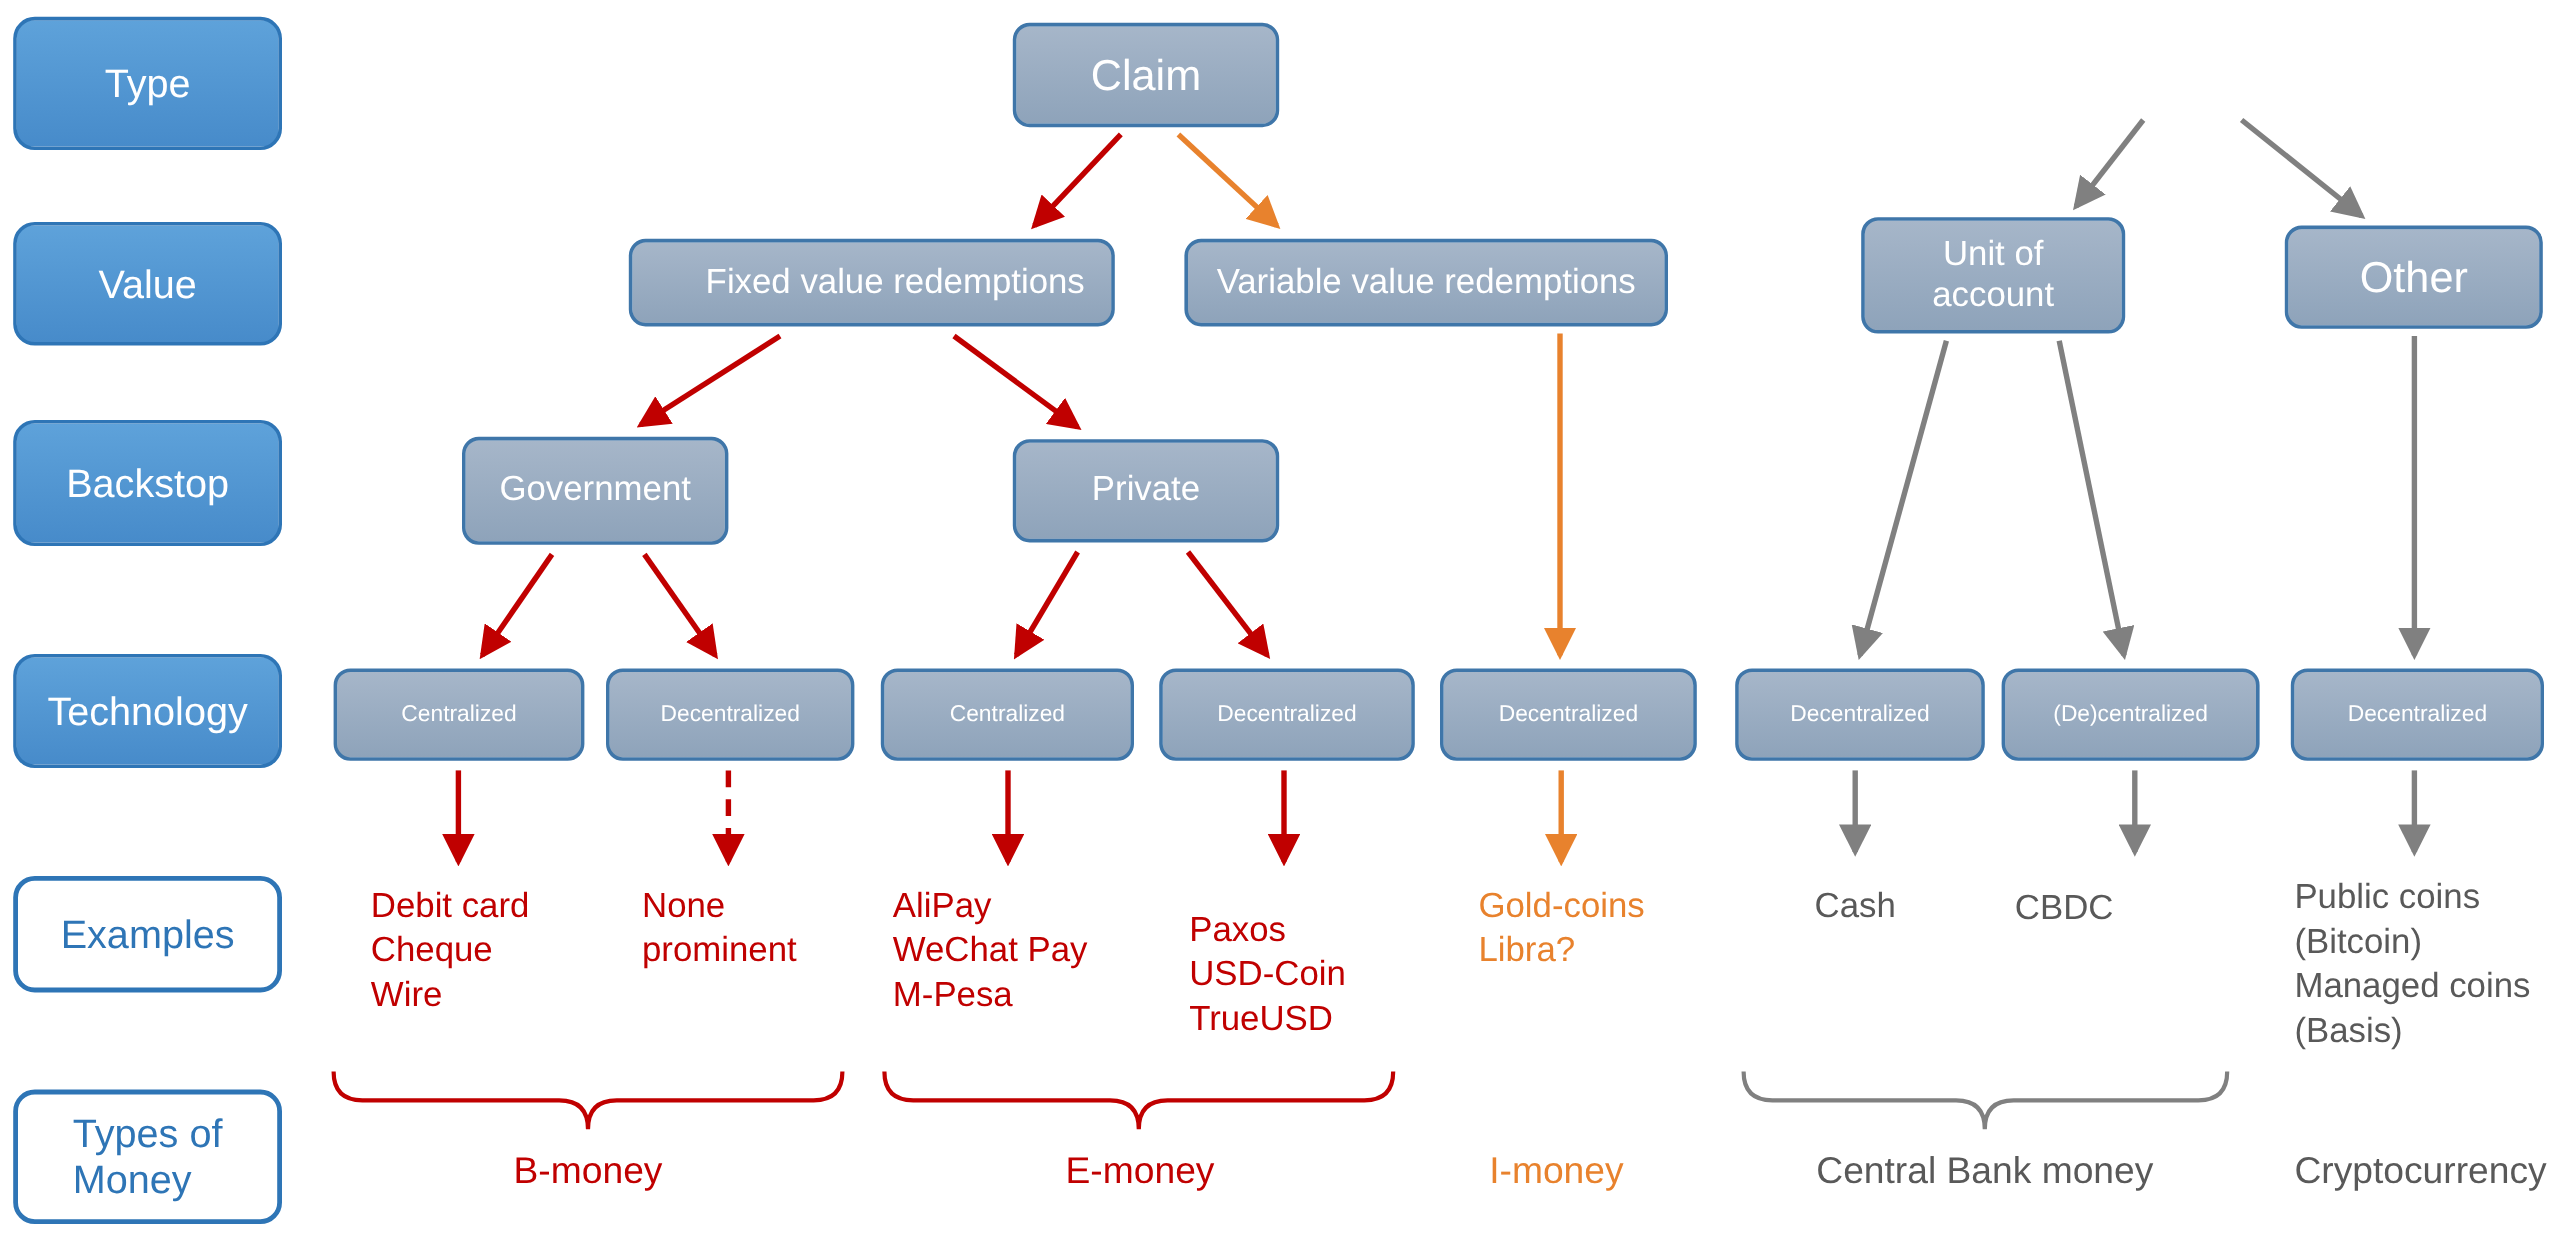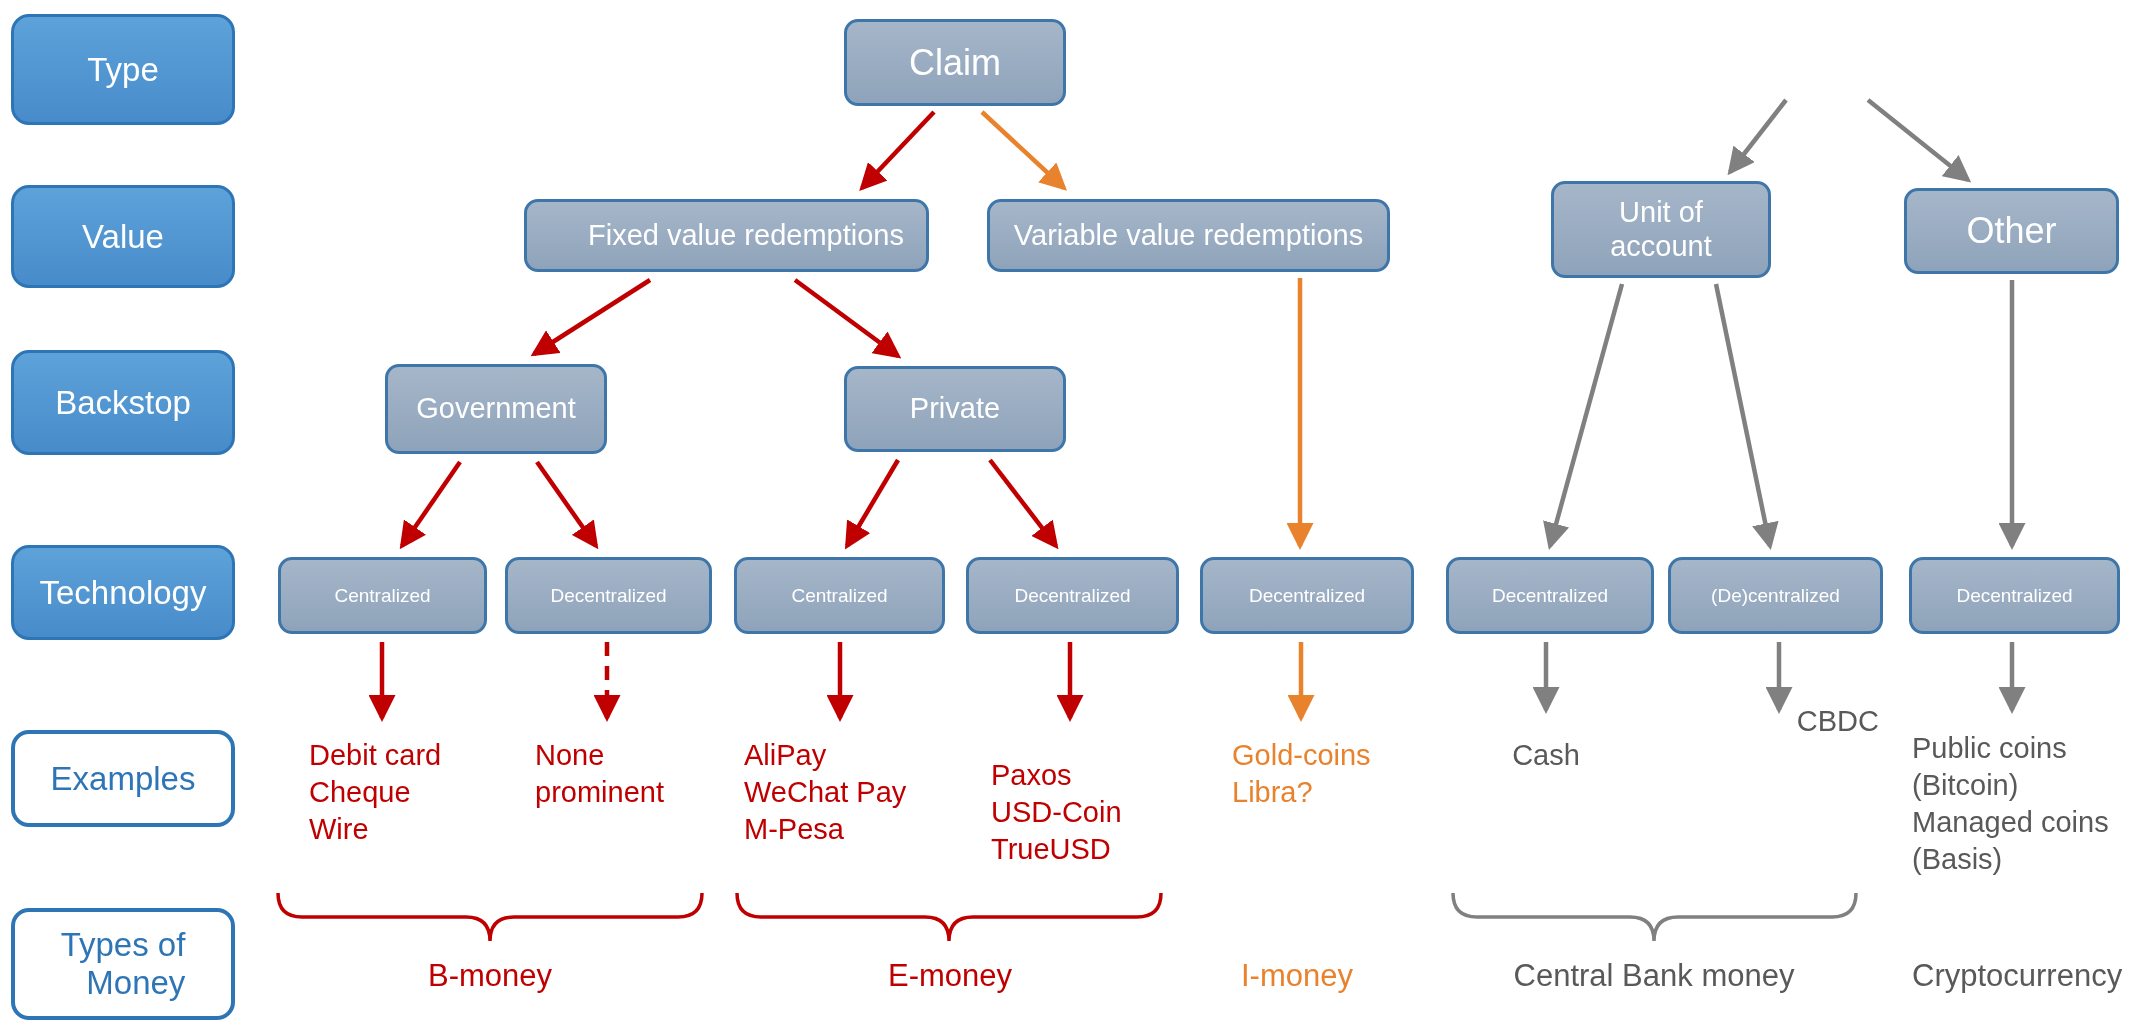--- a/index.html
+++ b/index.html
@@ -3,21 +3,21 @@
 <meta charset="utf-8">
 <style>
   html,body{margin:0;padding:0;background:#ffffff;}
   body{font-family:"Liberation Sans","DejaVu Sans",sans-serif;}
   #stage{position:relative;width:2145px;height:1033px;background:#ffffff;overflow:hidden;}
   #arrow-layer{position:absolute;left:0;top:0;width:2145px;height:1033px;pointer-events:none;}
 
   .abs{position:absolute;box-sizing:border-box;}
 
   
-  .row-label{display:flex;align-items:center;justify-content:center;text-align:right;
+  .row-label{display:flex;align-items:center;justify-content:center;text-align:left;
     border-radius:18px;font-size:33px;}
   .row-label.solid{background:linear-gradient(180deg,#5ea2da 0%,#478bca 100%);
     border:3px solid #2e75b6;color:#ffffff;}
   .row-label.outline{background:#ffffff;border:4px solid #2e75b6;color:#2e75b6;}
 
   
   .node{display:flex;align-items:center;justify-content:center;text-align:center;
     background:linear-gradient(180deg,#a6b6c9 0%,#8fa3ba 100%);
     background:linear-gradient(180deg,#a6b6c9 0%,#8ea3ba 100%);
     border:3px solid #3f76a9;border-radius:14px;color:#ffffff;font-size:19px;line-height:1.15;}
@@ -119,21 +119,21 @@
 prominent</div>
   <div class="abs example red pre" style="left:744px;top:737px;">AliPay
 WeChat Pay
 M-Pesa</div>
   <div class="abs example red pre" style="left:991px;top:757px;">Paxos
 USD-Coin
 TrueUSD</div>
   <div class="abs example orange pre" style="left:1232px;top:737px;">Gold-coins
 Libra?</div>
   <div class="abs example gray pre" style="left:1446px;top:737px;width:200px;text-align:center;">Cash</div>
-  <div class="abs example gray pre" style="left:1679px;top:703px;width:200px;text-align:right;">CBDC</div>
+  <div class="abs example gray pre" style="left:1679px;top:739px;width:200px;text-align:left;">CBDC</div>
   <div class="abs example gray pre" style="left:1912px;top:730px;">Public coins
 (Bitcoin)
 Managed coins
 (Basis)</div>
 
   <div class="abs money-type red" style="left:340px;top:958px;width:300px;">B-money</div>
   <div class="abs money-type red" style="left:800px;top:958px;width:300px;">E-money</div>
   <div class="abs money-type orange" style="left:1147px;top:958px;width:300px;">I-money</div>
   <div class="abs money-type gray" style="left:1454px;top:958px;width:400px;">Central Bank money</div>
   <div class="abs money-type gray" style="left:1912px;top:958px;text-align:left;">Cryptocurrency</div>

